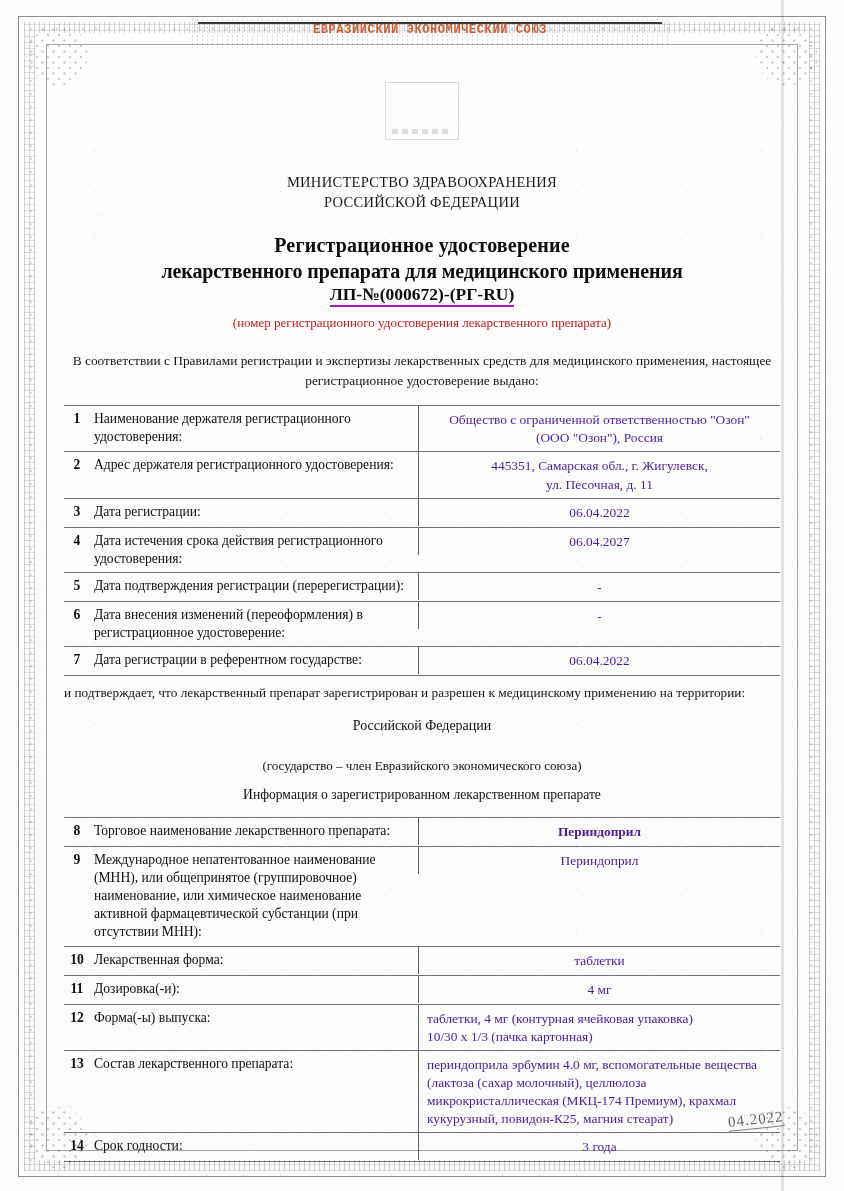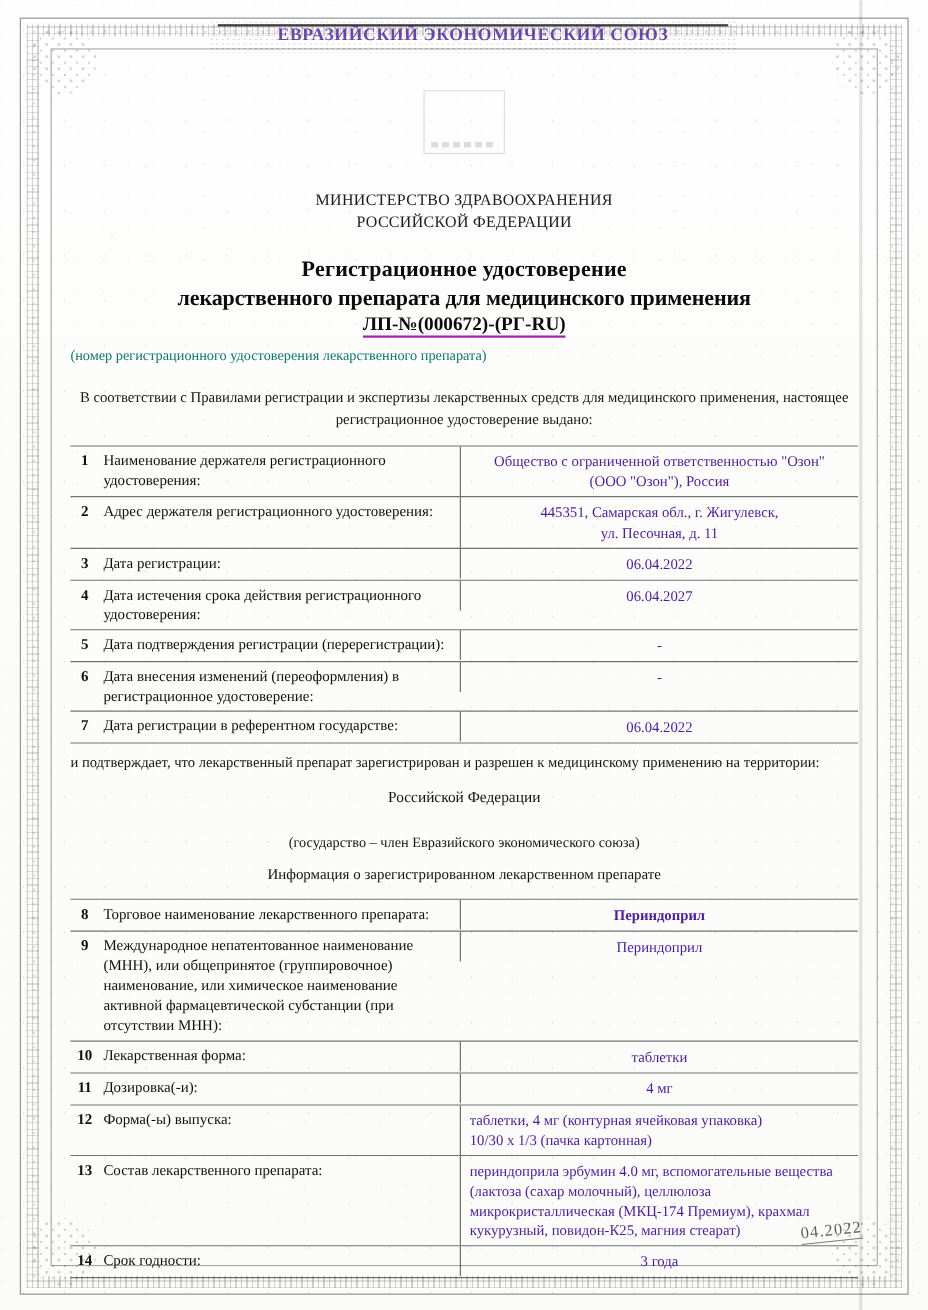--- a/index.html
+++ b/index.html
@@ -79,23 +79,23 @@
   .euro-band{
     position:absolute;left:190px;top:14px;width:480px;height:34px;
     overflow:hidden;
   }
   .euro-rule{
     position:absolute;left:8px;top:8px;right:8px;height:2px;background:#1a1a1a;opacity:.85;
   }
   .euro-text{
     position:absolute;left:0;top:9px;width:100%;
     text-align:center;
-    font-family:Liberation Serif, serif;
-    font-weight:bold;font-size:16px;letter-spacing:.6px;
-    color:#4c1d95;
+    font-family:Liberation Mono, monospace;
+    font-weight:bold;font-size:12px;letter-spacing:.6px;
+    color:#c2410c;
     opacity:.8;
     filter:blur(.25px);
   }
   .euro-noise{
     position:absolute;left:0;top:4px;width:100%;height:30px;
     background-image:radial-gradient(rgba(0,0,0,.55) 0.6px, transparent 0.7px);
     background-size:5px 4px;
     opacity:.35;mix-blend-mode:multiply;
   }
 
@@ -127,21 +127,21 @@
     font-weight:bold;font-size:20px;letter-spacing:-.1px;color:#0c0c0c;
   }
   .rucode{
     text-align:center;margin-top:1px;
     font-weight:bold;font-size:17.5px;color:#0c0c0c;
   }
   .rucode span{
     border-bottom:2px solid #a21caf;padding-bottom:1px;
   }
   .caption{
-    margin-top:10px;font-size:13px;color:#0f766e;
+    text-align:center;margin-top:10px;font-size:13px;color:#b91c1c;
   }
   .preamble{
     margin-top:20px;text-align:center;font-size:13.4px;line-height:1.5;color:#161616;
     padding:0 4px;
   }
 
   
   .tbl{
     margin-top:14px;width:100%;position:relative;
   }

